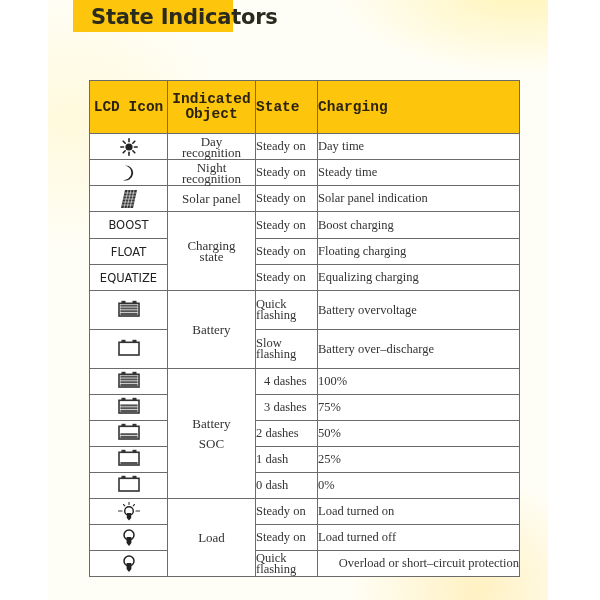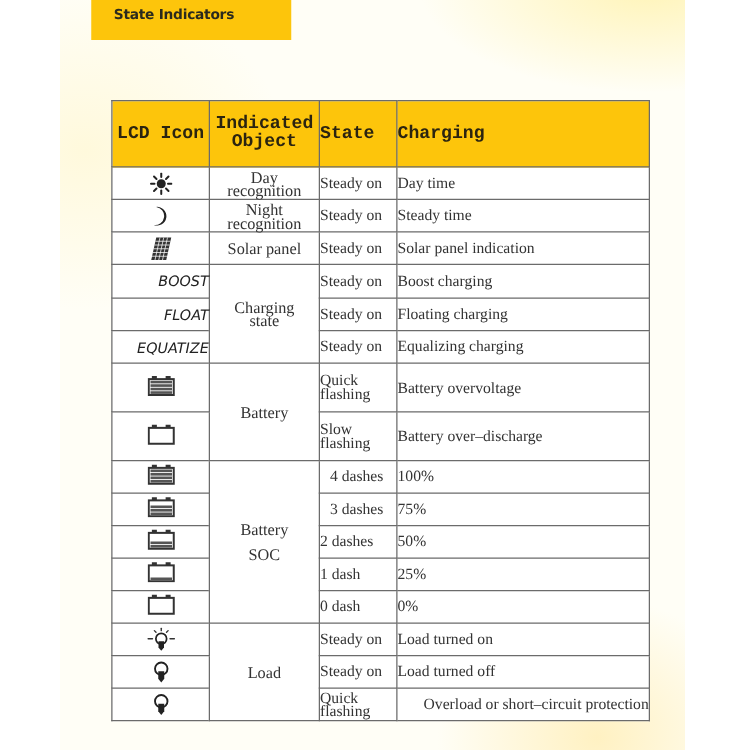--- a/index.html
+++ b/index.html
@@ -15,21 +15,21 @@
       radial-gradient(ellipse 200px 160px at 20px 120px, #fff9dc 0%, rgba(255,249,220,0) 80%),
       radial-gradient(ellipse 160px 140px at 430px 590px, #fff1c2 0%, rgba(255,241,194,0) 80%),
       #fffef6;
   }
   .title-box {
     position:absolute; left:73px; top:0; width:160px; height:32px;
     background:#fdc50b;
   }
   .title-text {
     position:absolute; left:91px; top:5px;
-    font-family:"DejaVu Sans", sans-serif; font-weight:bold; font-size:11px; color:#2a2a1e;
+    font-family:"DejaVu Sans", sans-serif; font-weight:bold; font-size:21px; color:#2a2a1e;
     letter-spacing:-0.2px;
   }
   table.states {
     position:absolute; left:89px; top:80px;
     border-collapse:collapse;
     width:431px;
     table-layout:fixed;
     background:#ffffff;
     font-family:"Liberation Serif", serif;
     color:#333;
@@ -47,21 +47,21 @@
     font-family:Liberation Mono, monospace;
   }
   .col-icon { width:78px; }
   .col-obj { width:88px; }
   .col-state { width:62px; }
   .col-mean { width:auto; }
   th.h-mean { text-align:left; padding-left:22px; }
   th.h-state { text-align:left; padding-left:7px; }
   td { font-size:13px; }
   td.icon-cell { text-align:center; }
-  td.word-icon { text-align:right; padding-left:16px; font-family:"DejaVu Sans", sans-serif; font-size:11.5px; color:#222;font-style:italic; }
+  td.word-icon { text-align:center; padding-left:16px; font-family:"DejaVu Sans", sans-serif; font-size:11.5px; color:#222; }
   td.obj { padding-left:9px; line-height:11px; font-size:13px;text-align:center; }
   td.state { padding-left:4px; font-size:12.5px; line-height:11px; white-space:nowrap; }
   td.mean { padding-left:20px; font-size:12.5px; white-space:nowrap; }
   td.mean.tight { padding-left:2px;text-align:right; }
   tr.r27 td { height:25px; }
   tr.r40 td { height:38px; }
   tr.r28 td { height:26px; }
   .ic { display:inline-block; vertical-align:middle; }
 </style>
 </head>

